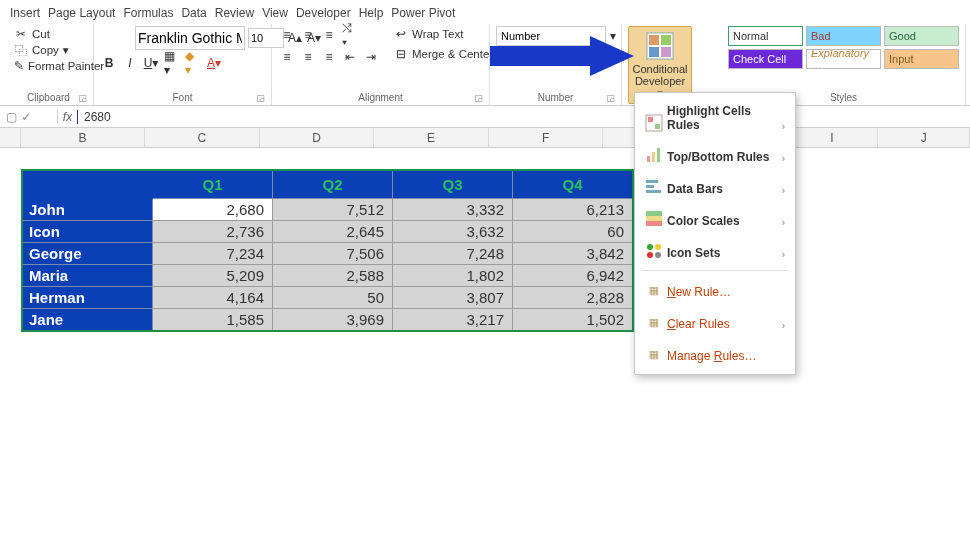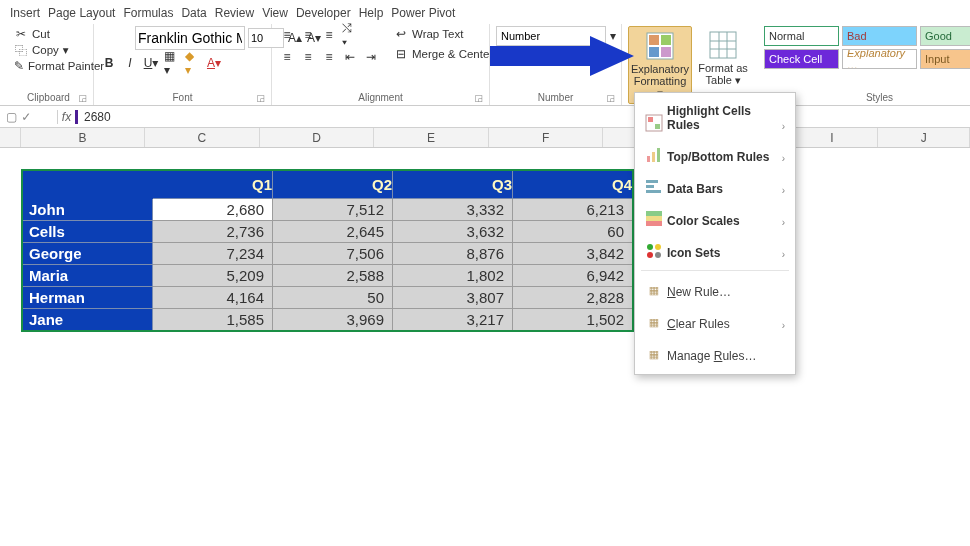--- a/index.html
+++ b/index.html
@@ -30,47 +30,47 @@
 .s-good { background:#c9ecd0; color:#256b3a;}
 .s-check { background:#6d28d9; color:#fff;}
 .s-expl { background:#fff; color:#b8843a; font-style:italic;}
 .s-input { background:#f7c58c; color:#7d5a22;}
 
 .arrow { position:absolute; pointer-events:none; }
 
 
 .fbar { display:flex; align-items:center; height:22px; border-bottom:1px solid #d0d0d0; font-size:12px;}
 .fbar .cellref { width:58px; padding:0 6px; border-right:1px solid #d0d0d0; color:#888; display:flex; gap:4px; align-items:center;}
-.fbar .fx { width:20px; text-align:center; font-style:italic; color:#666; border-right:3px solid #4c1d95;}
+.fbar .fx { width:20px; text-align:center; font-style:italic; color:#666; border-right:1px solid #4c1d95;}
 .fbar .fval { padding:0 6px; flex:1;}
 
 
 .colhdrs { display:flex; height:20px; border-bottom:1px solid #ccc; background:#f3f3f3; font-size:12px;}
 .colhdrs div { border-right:1px solid #d8d8d8; text-align:center; line-height:20px; color:#555;}
 .rownum-spacer { width:22px;}
 
 
 .sheet { position:absolute; left:22px; top:170px;}
 table { border-collapse:collapse;}
-th.q { background:#0b3fb5; color:#fef9c3; font-weight:bold; font-size:15px; width:120px; height:28px; border:1px solid #7a8cae; text-align:right;}
+th.q { background:#0b3fb5; color:#22c55e; font-weight:bold; font-size:15px; width:120px; height:28px; border:1px solid #7a8cae; text-align:center;}
 th.name-hdr { background:#0b3fb5; width:130px; border:1px solid #0b3fb5; height:28px;}
 td.name { background:#0b3fb5; color:#fff; font-weight:bold; font-size:15px; padding:2px 6px; border:1px solid #7a8cae; height:22px;}
 td.val { background:#d4d4d4; font-size:15px; text-align:right; padding:2px 8px; border:1px solid #9c9c9c; height:22px; width:120px;}
 td.val.active { background:#fff; }
 .sel-border { outline:2px solid #1a8f45; outline-offset:-1px;}
 
 
 .cf-menu { position:absolute; left:634px; top:92px; width:162px; background:#fff; border:1px solid #c8c8c8; box-shadow:2px 3px 8px rgba(0,0,0,.25); padding:4px 0; font-size:12px;}
 .cf-item { display:flex; align-items:flex-end; gap:4px; padding:7px 10px; cursor:default;}
 .cf-item .cf-ico { width:18px; height:18px; display:flex; align-items:center; justify-content:center;}
 .cf-item .cf-label { flex:1; color:#333;}
 .cf-item .chev { color:#888; font-size:10px;}
 .cf-item.bold .cf-label { font-weight:bold;}
 .cf-sep { height:1px; background:#e4e4e4; margin:3px 6px;}
-.cf-item.plain .cf-label { font-weight:normal; color:#404040;}
+.cf-item.plain .cf-label { font-weight:normal; color:#c2410c;}
 .cf-item.plain .cf-ico { color:#b89d6a; font-size:11px;}
 .underline { text-decoration:underline;}
 
 
 .ch { width:120px;}
 .ch.first { width:130px;}
 .ch.after { width:96px;}
 
 svg { display:block;}
 </style>
@@ -168,33 +168,21 @@
     <div class="bigbtn hl">
       <span class="bigicon">
         <svg width="28" height="28">
             <rect x="1" y="1" width="26" height="26" fill="#fff" stroke="#8aa"></rect>
             <rect x="3" y="3" width="10" height="10" fill="#d96"></rect>
             <rect x="15" y="3" width="10" height="10" fill="#9c6"></rect>
             <rect x="3" y="15" width="10" height="10" fill="#69c"></rect>
             <rect x="15" y="15" width="10" height="10" fill="#c9c"></rect>
           </svg>
       </span>
-      <span style="line-height:1.1"><span>Explanatory Formatting</span> ▾</span>
-    </div>
-    <div class="bigbtn">
-      <span class="bigicon">
-        <svg width="28" height="28">
-            <rect x="1" y="1" width="26" height="26" fill="#fff" stroke="#8aa"></rect>
-            <line x1="1" y1="10" x2="27" y2="10" stroke="#8aa"></line>
-            <line x1="1" y1="18" x2="27" y2="18" stroke="#8aa"></line>
-            <line x1="10" y1="1" x2="10" y2="27" stroke="#8aa"></line>
-            <line x1="18" y1="1" x2="18" y2="27" stroke="#8aa"></line>
-          </svg>
-      </span>
-      <span style="line-height:1.1"><span>Format as Table</span> ▾</span>
+      <span style="line-height:1.1"><span>Conditional Developer</span> ▾</span>
     </div>
   </div>
 
   <div class="group" style="flex:1">
     <div class="styles-grid">
       <div class="style-cell s-normal">Normal</div>
       <div class="style-cell s-bad">Bad</div>
       <div class="style-cell s-good">Good</div>
       <div class="style-cell s-check">Check Cell</div>
       <div class="style-cell s-expl">Explanatory …</div>
@@ -243,31 +231,31 @@
   </tbody>
       <tbody id="data-rows">
         <tr>
           <td class="name">John</td>
           <td class="val active">2,680</td>
           <td class="val">7,512</td>
           <td class="val">3,332</td>
           <td class="val">6,213</td>
         </tr>
         <tr>
-          <td class="name">Cells</td>
+          <td class="name">Icon</td>
           <td class="val">2,736</td>
           <td class="val">2,645</td>
           <td class="val">3,632</td>
           <td class="val">60</td>
         </tr>
         <tr>
           <td class="name">George</td>
           <td class="val">7,234</td>
           <td class="val">7,506</td>
-          <td class="val">8,876</td>
+          <td class="val">7,248</td>
           <td class="val">3,842</td>
         </tr>
         <tr>
           <td class="name">Maria</td>
           <td class="val">5,209</td>
           <td class="val">2,588</td>
           <td class="val">1,802</td>
           <td class="val">6,942</td>
         </tr>
         <tr>

